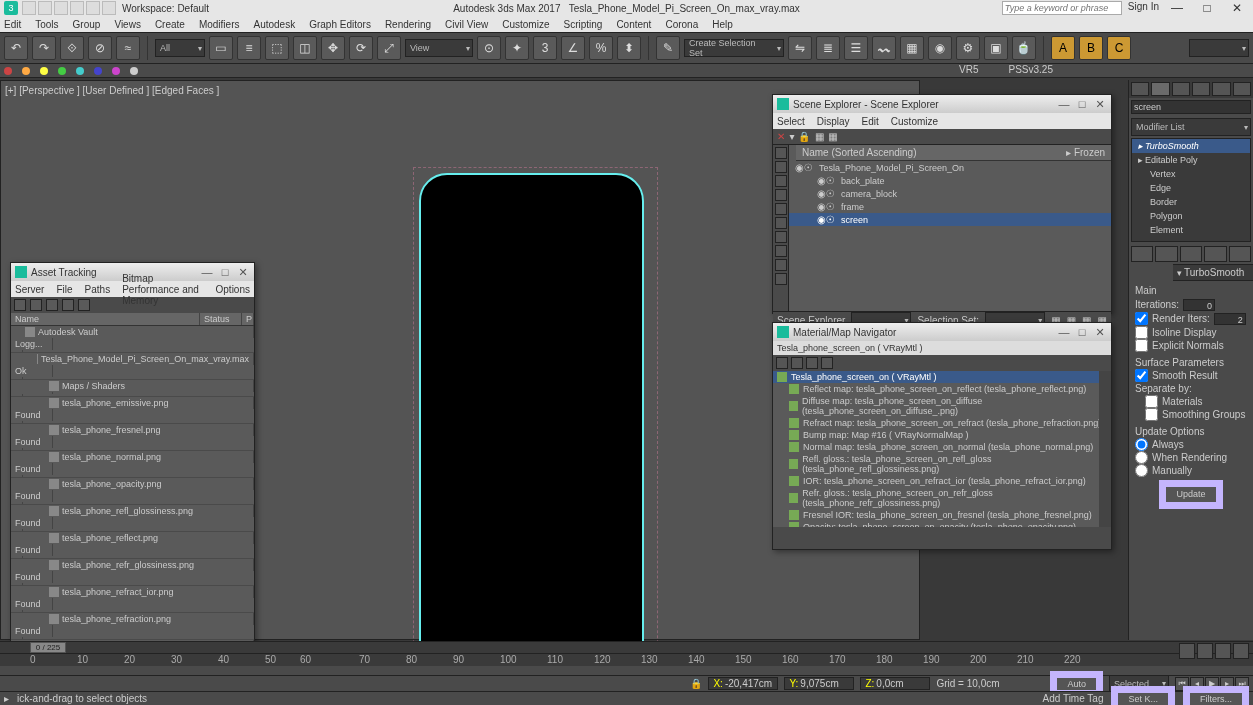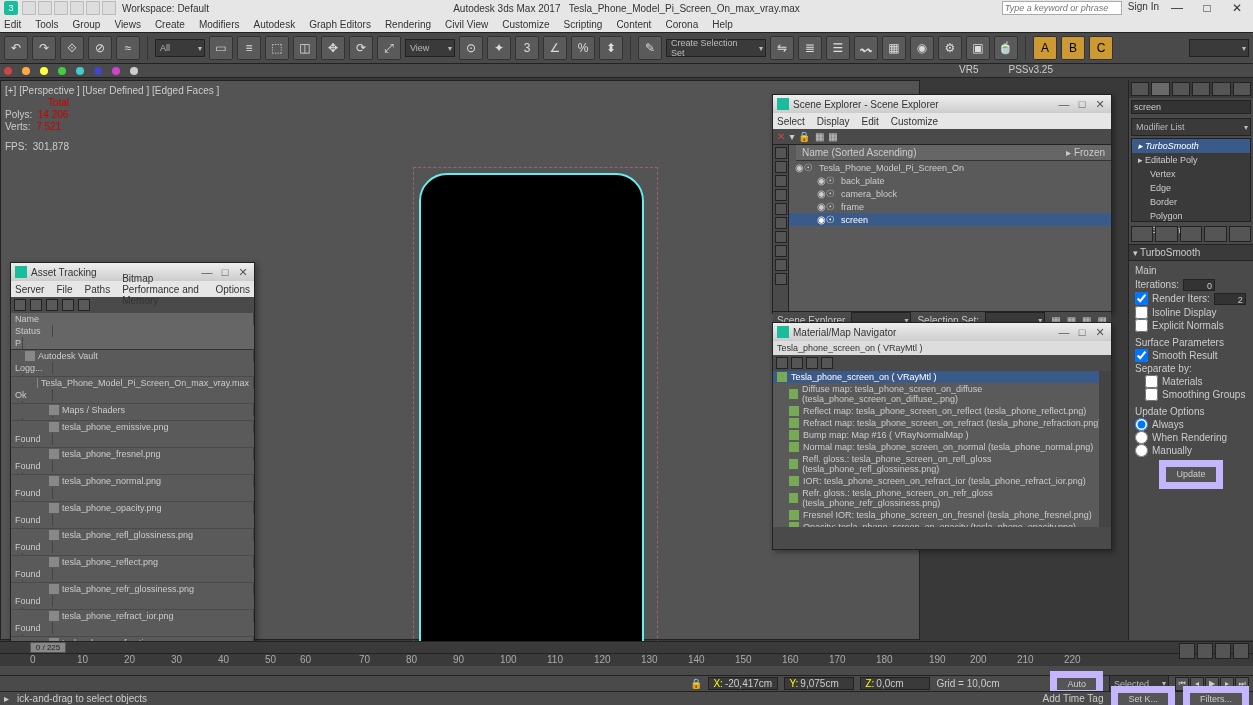--- a/index.html
+++ b/index.html
@@ -28,43 +28,43 @@
 .vp-stats .red { color: #c00; }
 .phone-wire { position: absolute; left: 418px; top: 92px; width: 225px; height: 537px; border: 2px solid #6ee; border-radius: 28px; background: #000; }
 .phone-bbox { position: absolute; left: 412px; top: 86px; width: 245px; height: 551px; border: 1px dashed rgba(200,120,150,0.5); }
 .cmd-panel { position: absolute; top: 80px; right: 0; width: 125px; height: 560px; background: #4a4a4a; border-left: 1px solid #222; }
 .cmd-tabs { height: 18px; display: flex; gap: 2px; padding: 2px; background: #3a3a3a; }
 .cmd-tabs span { flex: 1; background: #555; border: 1px solid #222; }
 .cmd-tabs span.active { background: #6a6a6a; }
 .cmd-search { padding: 2px; }
 .cmd-search input { width: 100%; background: #333; border: 1px solid #222; color: #ccc; height: 14px; padding: 0 2px; font-size: 9px; }
 .cmd-dd { margin: 2px; }
-.mod-stack { background: #3a3a3a; margin: 2px; border: 1px solid #222; height: 84px; }
+.mod-stack { background: #3a3a3a; margin: 2px; border: 1px solid #222; height: 104px; }
 .mod-item { padding: 2px 6px; color: #ccc; font-size: 9px; }
 .mod-item.sel { background: #3a5a8a; color: #fff; font-style: italic; }
 .mod-item.ind { padding-left: 18px; }
 .cmd-btns { display: flex; gap: 2px; padding: 2px; }
 .cmd-btns span { flex: 1; height: 16px; background: #555; border: 1px solid #222; }
-.rollout-hdr { background: #3a3a3a; padding: 2px 4px; font-size: 9px; border-top: 1px solid #222; border-bottom: 1px solid #222; }
+.rollout-hdr { background: #3a3a3a; padding: 2px 4px; font-size: 9px; border-top: 1px solid #222; border-bottom: 1px solid #222; margin-left: 44px; }
 .rollout-body { padding: 3px 6px; font-size: 9px; line-height: 13px; }
 .rollout-body label { display: flex; align-items: center; gap: 4px; }
 .rollout-body .row { display: flex; align-items: center; gap: 4px; margin: 1px 0; }
 .spinner { width: 32px; height: 12px; background: #333; border: 1px solid #222; color: #ccc; font-size: 9px; text-align: right; padding-right: 2px; }
 .btn { display: inline-block; background: #555; border: 7px solid #c4b5fd; padding: 1px 10px; font-size: 9px; }
 .panel { position: absolute; background: #4a4a4a; border: 1px solid #222; box-shadow: 2px 2px 6px rgba(0,0,0,0.4); }
 .panel-title { height: 18px; background: linear-gradient(#eee,#ccc); color: #333; display: flex; align-items: center; padding: 0 4px; font-size: 10px; }
 .panel-title .icon { width: 12px; height: 12px; background: #1abc9c; margin-right: 4px; }
 .panel-title .pbtns { margin-left: auto; display: flex; gap: 4px; color: #555; }
 .panel-title .pbtns span { width: 14px; text-align: center; font-size: 11px; }
 .panel-menu { height: 16px; background: #e6e6e6; color: #333; display: flex; align-items: center; padding: 0 4px; gap: 12px; font-size: 10px; }
 .asset-panel { left: 10px; top: 262px; width: 245px; }
 .asset-tb { height: 16px; background: #4a4a4a; display: flex; align-items: center; padding: 0 3px; gap: 4px; }
 .asset-tb span { width: 12px; height: 12px; background: #5a5a5a; border: 1px solid #222; }
 .asset-grid { background: #5a5a5a; }
-.asset-hdr { display: flex; background: #666; border-bottom: 1px solid #333; flex-direction: column; }
+.asset-hdr { display: flex; background: #666; border-bottom: 1px solid #333; }
 .asset-hdr div, .asset-row div { padding: 1px 4px; font-size: 9px; border-right: 1px solid #444; }
 .asset-row { display: flex; border-bottom: 1px solid #4a4a4a; flex-direction: column; }
 .col-name { flex: 1; display: flex; align-items: center; }
 .col-status { width: 42px; }
 .col-p { width: 12px; }
 .asset-row .indent1 { padding-left: 14px; }
 .asset-row .indent2 { padding-left: 26px; }
 .asset-row .indent3 { padding-left: 38px; }
 .asset-blank { height: 130px; background: #5a5a5a; }
 .asset-scroll { height: 12px; background: #444; border-top: 1px solid #222; display: flex; }
@@ -165,21 +165,21 @@
   <div class="tbtn">≈</div>
   <div class="tsep"></div>
   <div class="dd" style="width:50px">All</div>
   <div class="tbtn">▭</div>
   <div class="tbtn">≡</div>
   <div class="tbtn">⬚</div>
   <div class="tbtn">◫</div>
   <div class="tbtn">✥</div>
   <div class="tbtn">⟳</div>
   <div class="tbtn">⤢</div>
-  <div class="dd" style="width:50px">View</div>
+  <div class="dd" style="width:68px">View</div>
   <div class="tbtn">⊙</div>
   <div class="tbtn">✦</div>
   <div class="tbtn">3</div>
   <div class="tbtn">∠</div>
   <div class="tbtn">%</div>
   <div class="tbtn">⬍</div>
   <div class="tsep"></div>
   <div class="tbtn">✎</div>
   <div class="dd" style="width:100px">Create Selection Set</div>
   <div class="tbtn">⇋</div>
@@ -209,26 +209,20 @@
   <div class="dot" style="background:#ccc"></div>
 </div>
 
 <div class="right-info">
   <span>VR5</span>
     <span>PSSv3.25</span>
 </div>
 
 <div class="viewport-area">
   <div class="vp-label">[+] [Perspective ]   [User Defined ]  [Edged Faces ]</div>
-  <div class="vp-stats">
-    <div style="text-align:right;padding-left:30px"><span class="red">Total</span></div>
-    <div><span>Polys:</span>&nbsp;&nbsp;<span class="red">14 206</span></div>
-    <div><span>Verts:</span>&nbsp;&nbsp;<span class="red">7 521</span></div>
-    <div style="margin-top:8px"><span>FPS:</span>&nbsp;&nbsp;<span>301,878</span></div>
-  </div>
   <div class="phone-bbox"></div>
   <div class="phone-wire"></div>
 </div>
 
 <div class="cmd-panel">
   <div class="cmd-tabs">
     <span></span>
     <span class="active"></span>
     <span></span>
     <span></span>
@@ -488,22 +482,22 @@
   <div class="mm-name">Tesla_phone_screen_on  ( VRayMtl )</div>
   <div class="mm-tb">
     <span></span>
       <span></span>
       <span></span>
       <span></span>
   </div>
   <div class="mm-list">
     <div id="mm-rows">
         <div class="mm-row sel"><span class="micon"></span>Tesla_phone_screen_on  ( VRayMtl )</div>
+        <div class="mm-row ind1"><span class="micon"></span>Reflect map: tesla_phone_screen_on_reflect (tesla_phone_reflect.png)</div>
         <div class="mm-row ind1"><span class="micon"></span>Diffuse map: tesla_phone_screen_on_diffuse (tesla_phone_screen_on_diffuse_.png)</div>
-        <div class="mm-row ind1"><span class="micon"></span>Reflect map: tesla_phone_screen_on_reflect (tesla_phone_reflect.png)</div>
         <div class="mm-row ind1"><span class="micon"></span>Refract map: tesla_phone_screen_on_refract (tesla_phone_refraction.png)</div>
         <div class="mm-row ind1"><span class="micon"></span>Bump map: Map #16  ( VRayNormalMap )</div>
         <div class="mm-row ind1"><span class="micon"></span>Normal map: tesla_phone_screen_on_normal (tesla_phone_normal.png)</div>
         <div class="mm-row ind1"><span class="micon"></span>Refl. gloss.: tesla_phone_screen_on_refl_gloss (tesla_phone_refl_glossiness.png)</div>
         <div class="mm-row ind1"><span class="micon"></span>IOR: tesla_phone_screen_on_refract_ior (tesla_phone_refract_ior.png)</div>
         <div class="mm-row ind1"><span class="micon"></span>Refr. gloss.: tesla_phone_screen_on_refr_gloss (tesla_phone_refr_glossiness.png)</div>
         <div class="mm-row ind1"><span class="micon"></span>Fresnel IOR: tesla_phone_screen_on_fresnel (tesla_phone_fresnel.png)</div>
         <div class="mm-row ind1"><span class="micon"></span>Opacity: tesla_phone_screen_on_opacity (tesla_phone_opacity.png)</div>
       </div>
     <div class="mm-scroll"></div>
@@ -527,21 +521,21 @@
       <span style="left: 453px;">90</span>
       <span style="left: 500px;">100</span>
       <span style="left: 547px;">110</span>
       <span style="left: 594px;">120</span>
       <span style="left: 641px;">130</span>
       <span style="left: 688px; text-align: right;">140</span>
       <span style="left: 735px;">150</span>
       <span style="left: 782px;">160</span>
       <span style="left: 829px;">170</span>
       <span style="left: 876px;">180</span>
-      <span style="left: 923px; margin-left: 6px;">190</span>
+      <span style="left: 923px;">190</span>
       <span style="left: 970px;">200</span>
       <span style="left: 1017px;">210</span>
       <span style="left: 1064px;">220</span>
     </div>
 </div>
 
 <div class="status-bar">
   <div style="width:680px"></div>
   <span>🔒</span>
   <div class="coord">

